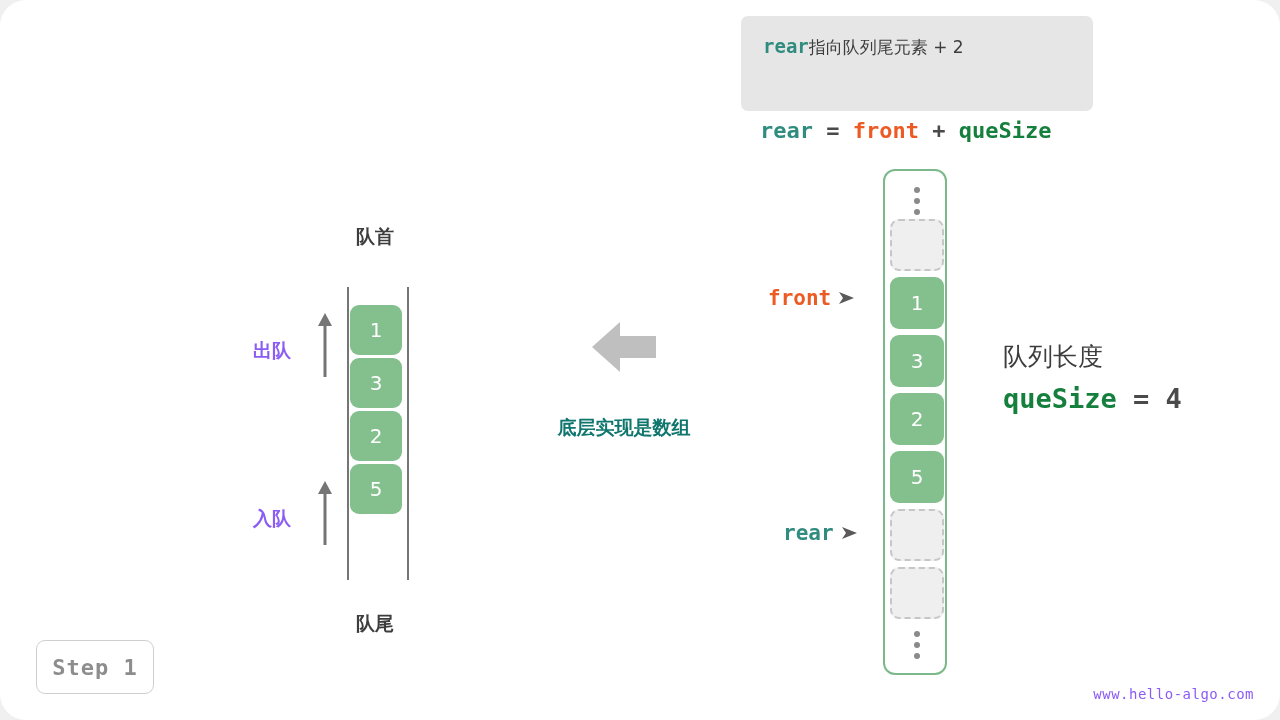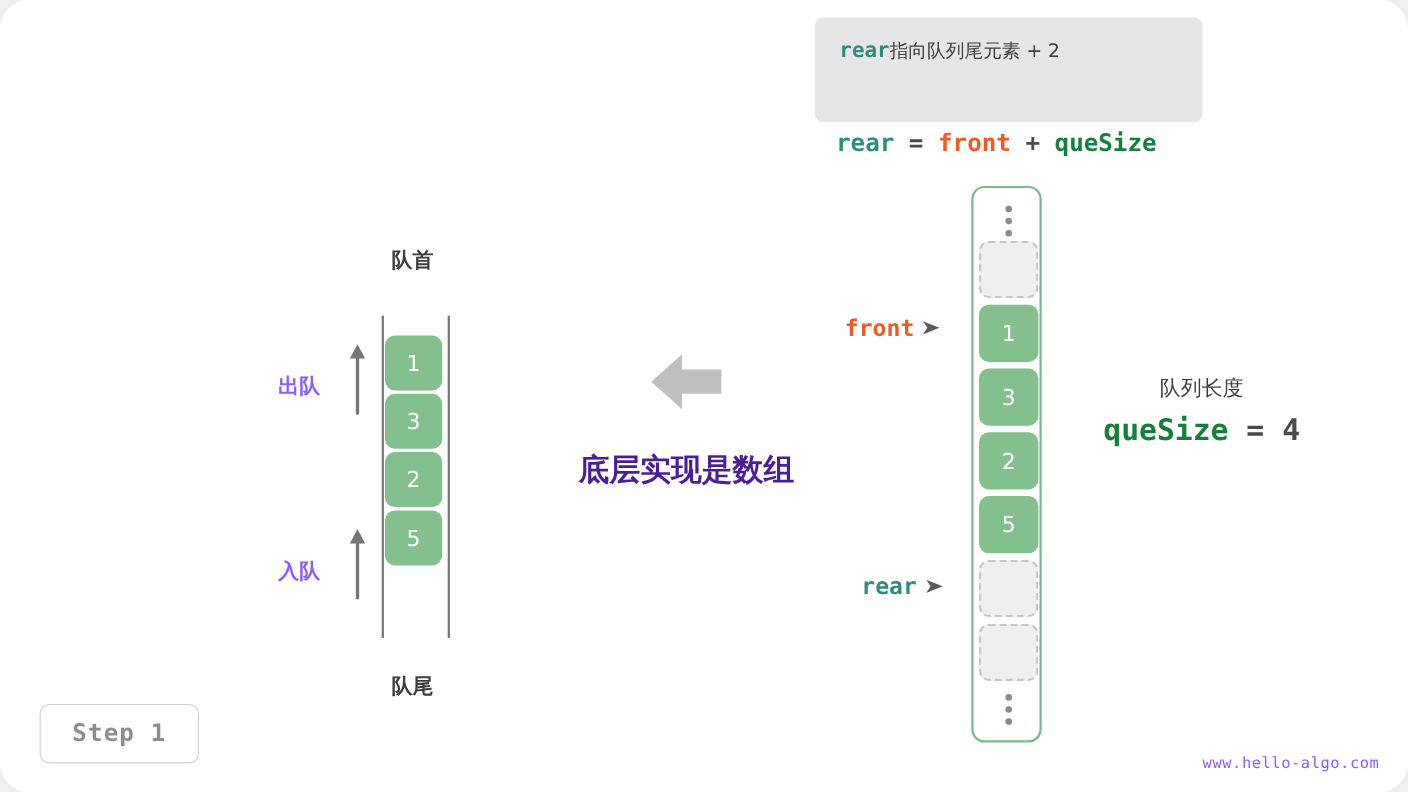--- a/index.html
+++ b/index.html
@@ -101,24 +101,24 @@
   .up-arrow.in  { left: 316px; top: 481px; height: 64px; }
 
   
   .big-arrow { position: absolute; left: 592px; top: 318px; }
   .center-text {
     position: absolute;
     left: 508px; top: 409px;
     width: 232px;
     text-align: center;
     font-family: "DejaVu Sans", "Liberation Sans", sans-serif;
-    font-size: 28px;
+    font-size: 19px;
     font-weight: bold;
     line-height: 36px;
-    color: #4c1d95;
+    color: #0f766e;
   }
 
   
   .arr-container {
     position: absolute;
     left: 883px; top: 169px;
     width: 64px; height: 506px;
     border: 2px solid #7cb98a;
     border-radius: 12px;
     background: #ffffff;
@@ -157,38 +157,37 @@
     font-weight: bold;
   }
   .ptr .tip { display: block; }
   .ptr.front { left: 768px; top: 286px; color: #ec5b24; }
   .ptr.rear  { left: 783px; top: 521px; color: #2f8c7e; }
 
   
   .size-block { position: absolute; left: 1003px; top: 340px; }
   .size-title {
     font-family: "DejaVu Sans", "Liberation Sans", sans-serif;
-    font-size: 19px;
+    font-size: 25px;
     color: #3d3d3d;
     margin-bottom: 10px;
-    text-align: center;
   }
   .size-expr {
     font-family: "DejaVu Sans Mono", "Liberation Mono", monospace;
     font-size: 27px;
     font-weight: bold;
     white-space: pre;
     color: #4a4a4a;
   }
 
   
   .step-badge {
     position: absolute;
     left: 36px; top: 640px;
-    width: 145px; height: 54px;
+    width: 118px; height: 54px;
     border: 1.5px solid #cfcfcf;
     border-radius: 9px;
     display: flex; align-items: center; justify-content: center;
     font-family: "DejaVu Sans Mono", "Liberation Mono", monospace;
     font-size: 22px;
     font-weight: bold;
     color: #8d8d8d;
     letter-spacing: 1px;
   }
   .watermark {

